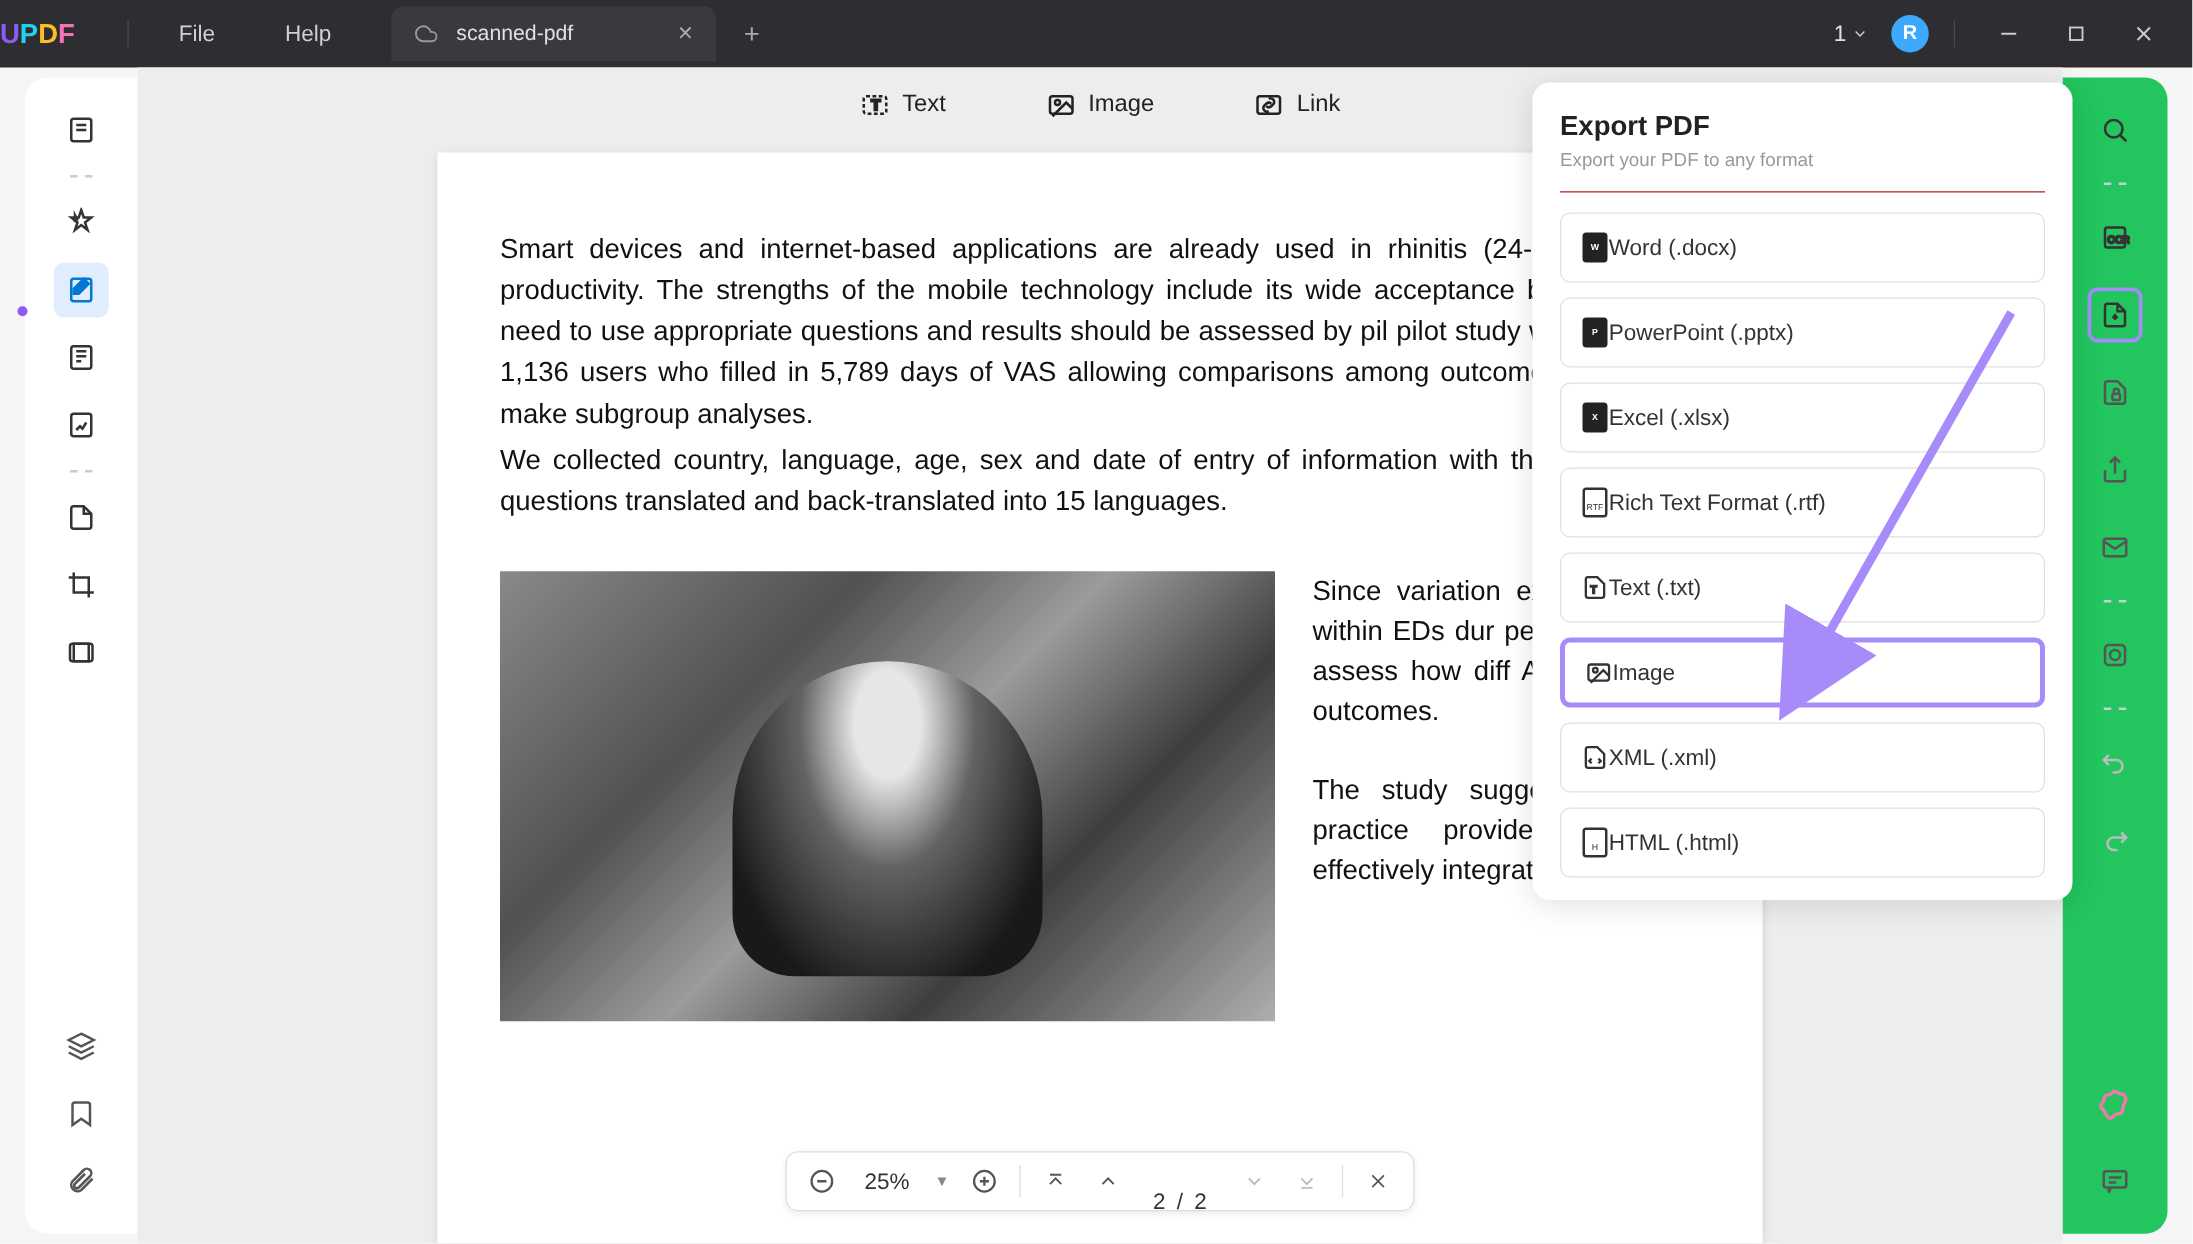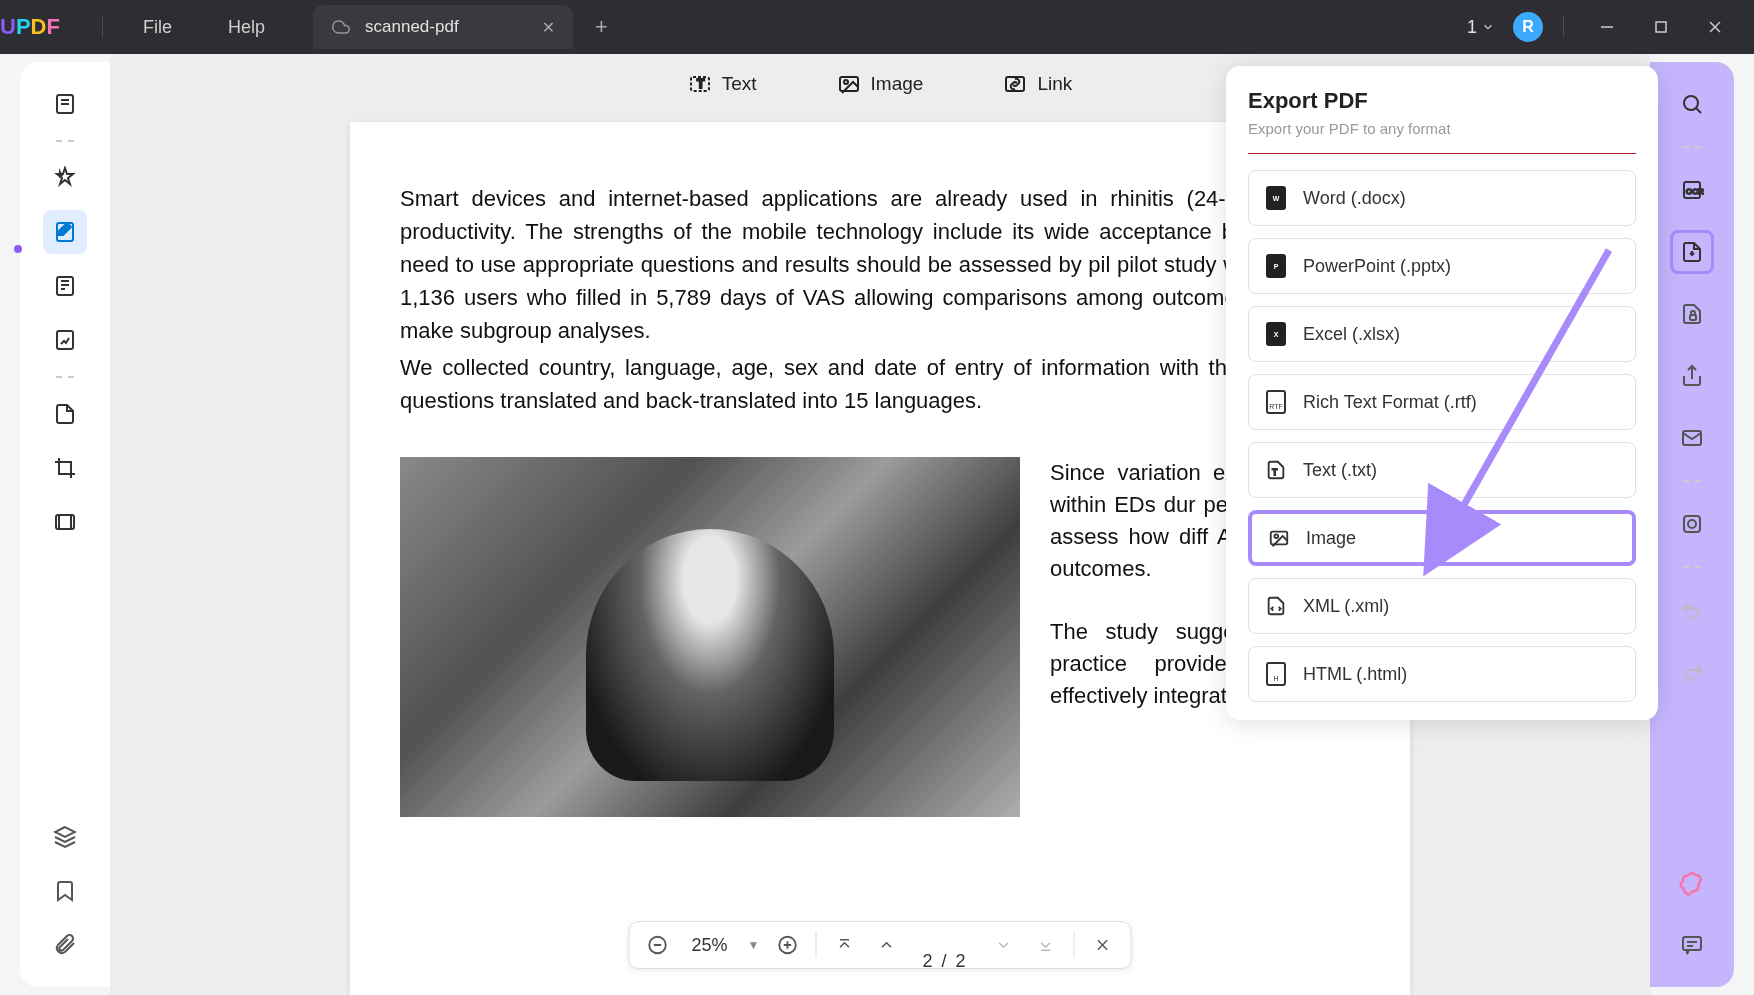--- a/index.html
+++ b/index.html
@@ -52,27 +52,27 @@
 .bb-btn { width: 28px; height: 28px; display: flex; align-items: center; justify-content: center; cursor: pointer; color: #555; }
 .bb-zoom { font-size: 18px; color: #333; padding: 0 6px; }
 .bb-dd { color: #888; font-size: 12px; }
 .bb-sep { width: 1px; height: 26px; background: #ddd; }
 .bb-page { font-size: 18px; color: #333; padding: 0 8px; letter-spacing: 2px; margin-top: 32px; }
 
 .export-panel { position: absolute; top: 66px; right: 96px; width: 432px; background: #fff; border-radius: 14px; box-shadow: 0 4px 24px rgba(0,0,0,0.12); padding: 22px 22px 18px 22px; z-index: 10; margin-left: 48px; }
 .export-title { font-size: 22px; font-weight: 700; color: #222; }
 .export-sub { font-size: 15px; color: #999; margin-top: 6px; padding-bottom: 16px; border-bottom: 1px solid #b91c1c; }
 .export-list { display: flex; flex-direction: column; gap: 12px; margin-top: 16px; }
-.export-item { height: 56px; border: 1px solid #e0e0e0; border-radius: 8px; display: flex; align-items: center; padding: 0 16px; gap: 16px; cursor: pointer; font-size: 18px; color: #333; }
+.export-item { height: 56px; border: 1px solid #e0e0e0; border-radius: 8px; display: flex; align-items: center; padding: 0 16px; cursor: pointer; font-size: 18px; color: #333; }
 .export-item.highlighted { border: 4px solid #a78bfa; }
 .export-icon { width: 22px; height: 22px; display: flex; align-items: center; justify-content: center; }
 .file-badge { width: 20px; height: 24px; background: #222; border-radius: 3px; color: #fff; font-size: 7px; display: flex; align-items: center; justify-content: center; position: relative; font-weight: 700; }
 .file-outline { width: 20px; height: 24px; border: 2px solid #333; border-radius: 3px; color: #333; font-size: 7px; display: flex; align-items: flex-end; justify-content: center; position: relative; padding-bottom: 2px; }
 
-.right-sidebar { width: 84px; background: #c4b5fd; border-radius: 0 18px 18px 0; margin: 8px 20px 8px 0; display: flex; flex-direction: column; align-items: center; padding: 20px 0; gap: 18px; }
+.right-sidebar { width: 84px; background: #22c55e; border-radius: 0 18px 18px 0; margin: 8px 20px 8px 0; display: flex; flex-direction: column; align-items: center; padding: 20px 0; gap: 18px; }
 .rs-icon { width: 44px; height: 44px; display: flex; align-items: center; justify-content: center; border-radius: 8px; cursor: pointer; color: #555; }
 .rs-icon.active { border: 3px solid #a78bfa; }
 .rs-sep { width: 18px; border-top: 2px dashed #ccc; margin: 2px 0; }
 .rs-spacer { flex: 1; }
 .ai-icon { width: 26px; height: 26px; }
 
 .arrow-annotation { position: absolute; top: 240px; right: 130px; width: 240px; height: 340px; z-index: 20; pointer-events: none; }
 
 svg { display: block; }
 </style>

